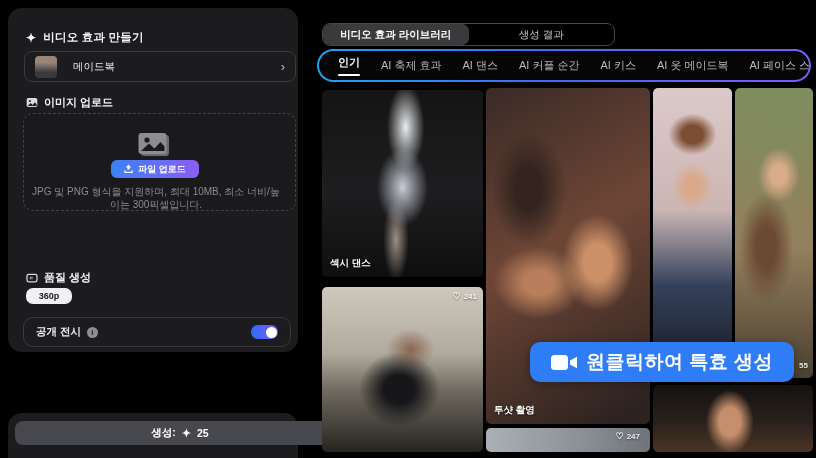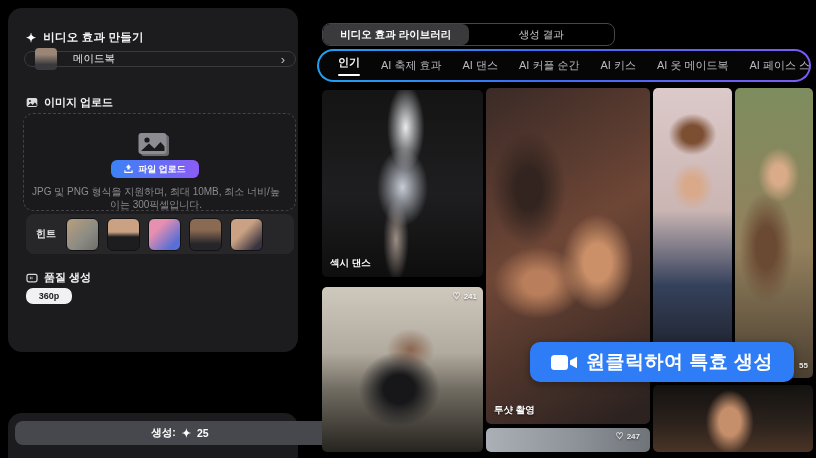--- a/index.html
+++ b/index.html
@@ -6,21 +6,21 @@
   html,body { width:816px; height:458px; background:#000; overflow:hidden;
     font-family:"Liberation Sans", sans-serif; color:#f2f2f4; }
   .abs { position:absolute; }
 
   
   .sidebar { left:8px; top:8px; width:290px; height:344px; background:#1c1c1e; border-radius:14px; }
   .sb-title { left:26px; top:22px; display:flex; align-items:center; gap:7px;
     font-size:11.5px; font-weight:700; letter-spacing:.2px; }
   .sparkle { font-size:12px; color:#fff; }
 
-  .selector { left:16px; top:43px; width:272px; height:16px; border:1px solid #3a3a3c;
+  .selector { left:16px; top:43px; width:272px; height:31px; border:1px solid #3a3a3c;
     border-radius:8px; display:flex; align-items:center; padding:0 10px; cursor:pointer; }
   .sel-thumb { width:22px; height:22px; border-radius:4px;
     background:linear-gradient(180deg,#9a8577 30%,#3a3a3e 75%); }
   .sel-label { margin-left:16px; font-size:10.5px; color:#e8e8ea; }
   .chevron { margin-left:auto; color:#bfbfc4; font-size:13px; line-height:1; }
 
   .section-label { display:flex; align-items:center; gap:6px; font-size:11px; font-weight:700; }
   .lbl-upload { left:18px; top:87px; }
   .icon-svg { display:inline-flex; }
 
@@ -171,40 +171,39 @@
     <span class="icon-svg">
       <svg width="9" height="10" viewBox="0 0 10 11" fill="none">
           <path d="M5 0.5l3 3.2H6.2V6H3.8V3.7H2z" fill="#fff"></path>
           <path d="M1 7v2.3h8V7" stroke="#fff" stroke-width="1.3" fill="none"></path>
         </svg>
     </span>
     <span>파일 업로드</span>
   </button>
   <div class="abs upload-desc">JPG 및 PNG 형식을 지원하며, 최대 10MB, 최소 너비/높이는 300픽셀입니다.</div>
 
-  <div class="abs hint-bar">
-    <span class="hint-label">힌트</span>
-    <span class="hint-thumb ht1"></span>
-    <span class="hint-thumb ht2"></span>
-    <span class="hint-thumb ht3"></span>
-    <span class="hint-thumb ht4"></span>
-    <span class="hint-thumb ht5"></span>
-  </div>
 
   <div class="abs section-label lbl-quality">
     <span class="icon-svg">
       <svg width="12" height="10" viewBox="0 0 14 12" fill="none">
           <rect x="1" y="1.5" width="12" height="9" rx="2" stroke="#d9d9de" stroke-width="1.5" fill="none"></rect>
           <path d="M4.5 7.5V4.6h1v2.9zm2-2.9h1v2.9h-1z" fill="#d9d9de"></path>
         </svg>
     </span>
     <span>품질 생성</span>
   </div>
   <button class="abs chip-360">360p</button>
 
+  <div class="abs public-box">
+    <span class="public-label">공개 전시</span>
+    <span class="info-icon">i</span>
+    <span class="toggle">
+        <span class="knob"></span>
+      </span>
+  </div>
 </div>
 
 <div class="abs bottom-bar"></div>
 <button class="abs gen-btn">
   <span>생성:</span>
   <span class="gen-star">✦</span>
   <span>25</span>
 </button>
 
 <div class="abs seg">

